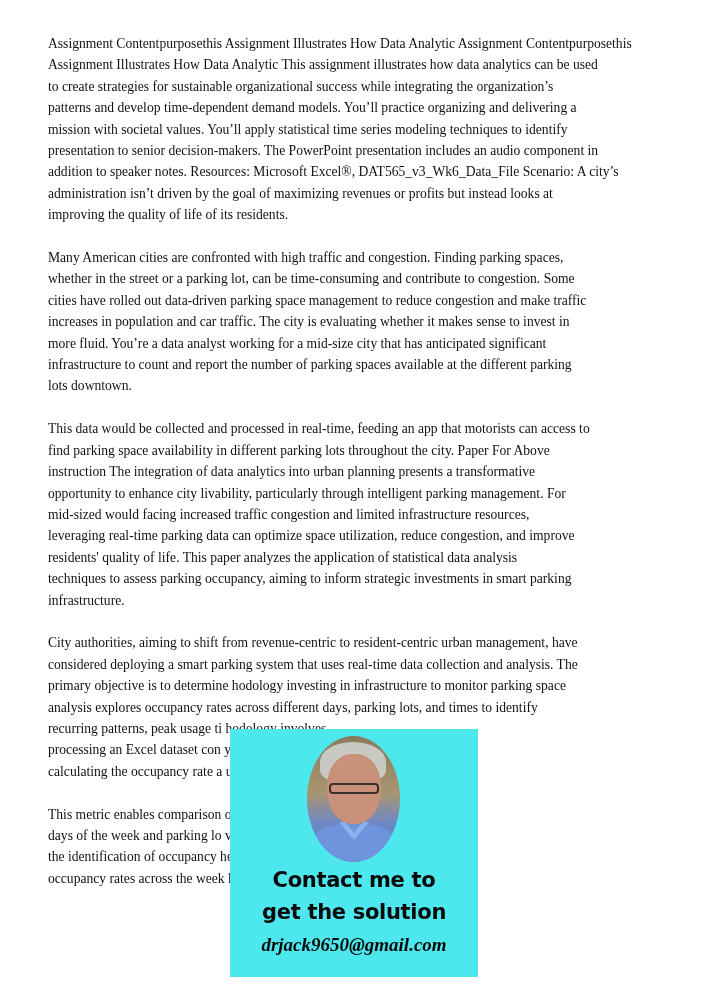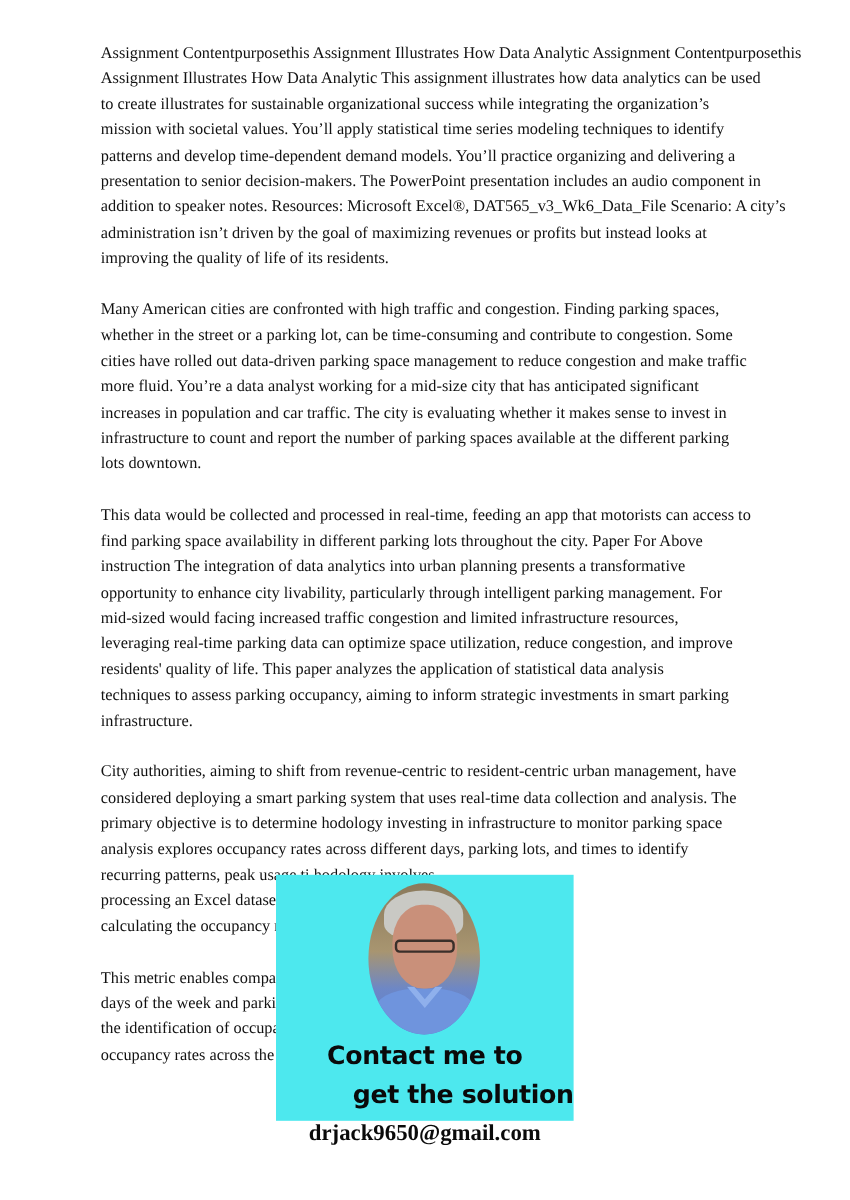--- a/index.html
+++ b/index.html
@@ -22,28 +22,27 @@
       width: 640px;
     }
     .para {
       margin: 0 0 21.4px 0;
     }
     .line {
       display: block;
       font-size: 13.6px;
       line-height: 21.4px;
       white-space: nowrap;
-      margin-left: 36px;
     }
     .promo-card {
       position: absolute;
       left: 230px;
       top: 729px;
       width: 248px;
-      height: 205px;
+      height: 248px;
       background: #4de8ee;
     }
     .portrait {
       position: absolute;
       left: 77px;
       top: 7px;
       width: 93px;
       height: 126px;
       border-radius: 50%;
       overflow: hidden;
@@ -90,55 +89,56 @@
       left: 0;
       width: 248px;
       text-align: center;
       font-family: "DejaVu Sans", "Liberation Sans", sans-serif;
       font-weight: bold;
       font-size: 21px;
       color: #0a0a0a;
       letter-spacing: -0.3px;
     }
     .cta-1 { top: 139px; }
-    .cta-2 { top: 171px; text-align: right; }
+    .cta-2 { top: 171px; }
     .email {
       position: absolute;
       left: 0;
       top: 205px;
       width: 248px;
       text-align: center;
       font-family: "Liberation Serif", "DejaVu Serif", serif;
       font-weight: bold;
       font-size: 19px;
       color: #0a0a0a;
+      font-style: italic;
     }
   </style>
 </head>
 <body>
 
 <div class="page">
   <div class="para">
     <span class="line">Assignment Contentpurposethis Assignment Illustrates How Data Analytic Assignment Contentpurposethis</span>
     <span class="line">Assignment Illustrates How Data Analytic This assignment illustrates how data analytics can be used</span>
-    <span class="line">to create illustrates for sustainable organizational success while integrating the organization’s</span>
+    <span class="line">to create strategies for sustainable organizational success while integrating the organization’s</span>
+    <span class="line">patterns and develop time-dependent demand models. You’ll practice organizing and delivering a</span>
     <span class="line">mission with societal values. You’ll apply statistical time series modeling techniques to identify</span>
-    <span class="line">patterns and develop time-dependent demand models. You’ll practice organizing and delivering a</span>
     <span class="line">presentation to senior decision-makers. The PowerPoint presentation includes an audio component in</span>
     <span class="line">addition to speaker notes. Resources: Microsoft Excel®, DAT565_v3_Wk6_Data_File Scenario: A city’s</span>
     <span class="line">administration isn’t driven by the goal of maximizing revenues or profits but instead looks at</span>
     <span class="line">improving the quality of life of its residents.</span>
   </div>
 
   <div class="para">
     <span class="line">Many American cities are confronted with high traffic and congestion. Finding parking spaces,</span>
     <span class="line">whether in the street or a parking lot, can be time-consuming and contribute to congestion. Some</span>
     <span class="line">cities have rolled out data-driven parking space management to reduce congestion and make traffic</span>
+    <span class="line">increases in population and car traffic. The city is evaluating whether it makes sense to invest in</span>
     <span class="line">more fluid. You’re a data analyst working for a mid-size city that has anticipated significant</span>
-    <span class="line">increases in population and car traffic. The city is evaluating whether it makes sense to invest in</span>
     <span class="line">infrastructure to count and report the number of parking spaces available at the different parking</span>
     <span class="line">lots downtown.</span>
   </div>
 
   <div class="para">
     <span class="line">This data would be collected and processed in real-time, feeding an app that motorists can access to</span>
     <span class="line">find parking space availability in different parking lots throughout the city. Paper For Above</span>
     <span class="line">instruction The integration of data analytics into urban planning presents a transformative</span>
     <span class="line">opportunity to enhance city livability, particularly through intelligent parking management. For</span>
     <span class="line">mid-sized would facing increased traffic congestion and limited infrastructure resources,</span>

